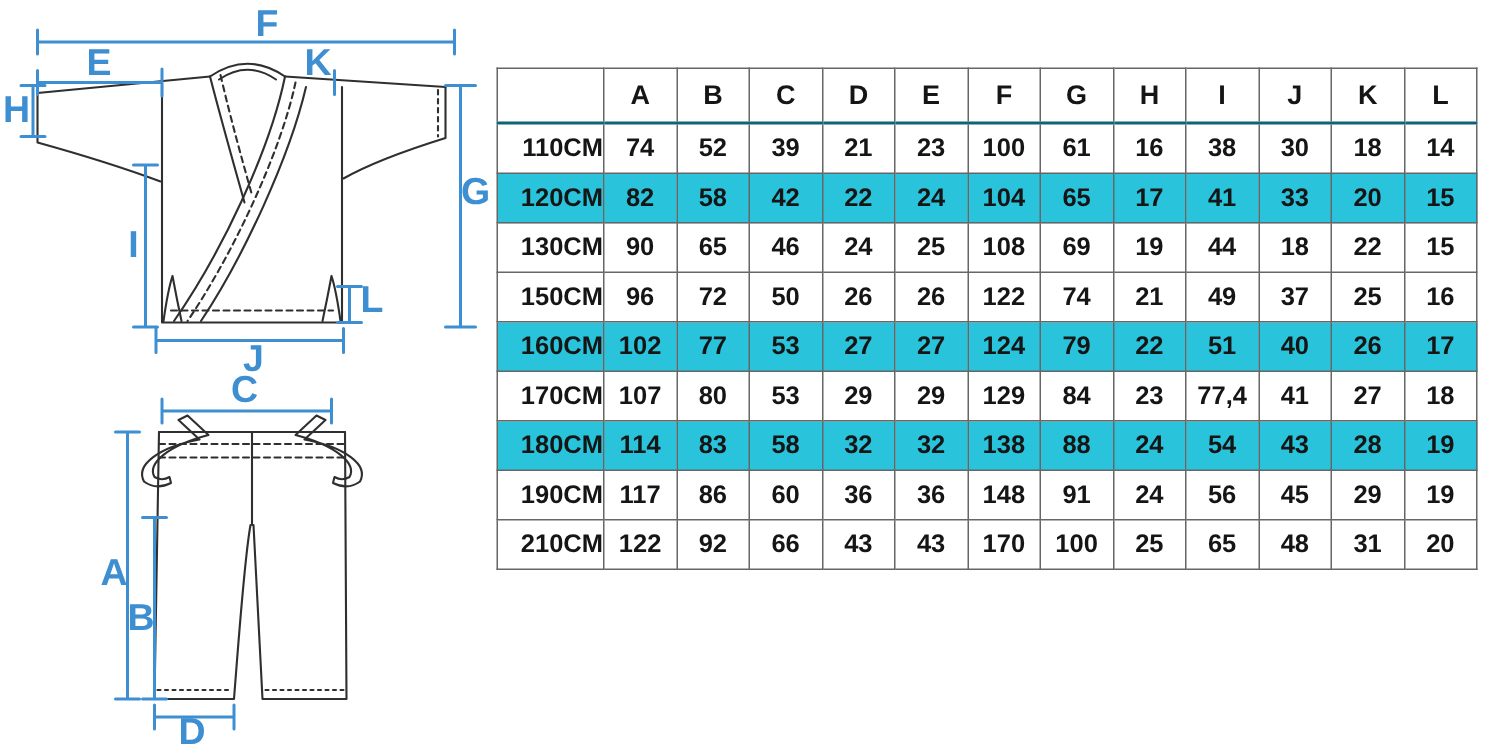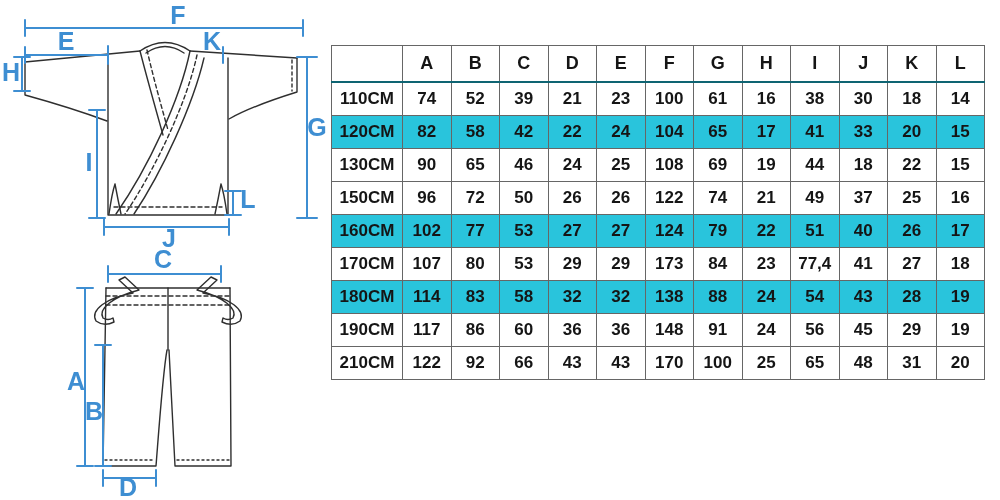--- a/index.html
+++ b/index.html
@@ -6,21 +6,21 @@
   .page{position:relative;width:1000px;height:500px;background:#fff;overflow:hidden;
         font-family:"Liberation Sans",sans-serif;}
   .diagram-panel{position:absolute;left:0;top:0;width:330px;height:500px;}
   .dim-label{font-family:"Liberation Sans",sans-serif;font-weight:bold;font-size:25px;fill:#3e8ed2;}
   .size-table{position:absolute;left:331px;top:45px;width:654px;border-collapse:collapse;table-layout:fixed;}
   .size-table th,.size-table td{border:1px solid #666;text-align:center;vertical-align:middle;
         font-family:"Liberation Sans",sans-serif;font-weight:bold;font-size:17px;color:#151515;
         padding:0;background:#fff;}
   .size-table thead th{height:35px;font-size:18px;border-bottom:2px solid #0e6472;}
   .size-table tbody td{height:32px;}
-  .size-table .rowlabel{width:70px;}
+  .size-table .rowlabel{width:70px;text-align:right;}
   .size-table tr.hl td{background:#29c4dc;}
 </style>
 </head>
 <body>
 
 <div class="page">
 
   <svg class="diagram-panel" viewBox="0 0 330 500" width="330" height="500" xmlns="http://www.w3.org/2000/svg">
 
     <g stroke="#2f2f2f" stroke-width="1.4" fill="none" stroke-linecap="round">
@@ -182,21 +182,21 @@
           <td>26</td>
           <td>17</td>
         </tr>
         <tr>
           <td class="rowlabel">170CM</td>
           <td>107</td>
           <td>80</td>
           <td>53</td>
           <td>29</td>
           <td>29</td>
-          <td>173</td>
+          <td>129</td>
           <td>84</td>
           <td>23</td>
           <td>77,4</td>
           <td>41</td>
           <td>27</td>
           <td>18</td>
         </tr>
         <tr class="hl">
           <td class="rowlabel">180CM</td>
           <td>114</td>

